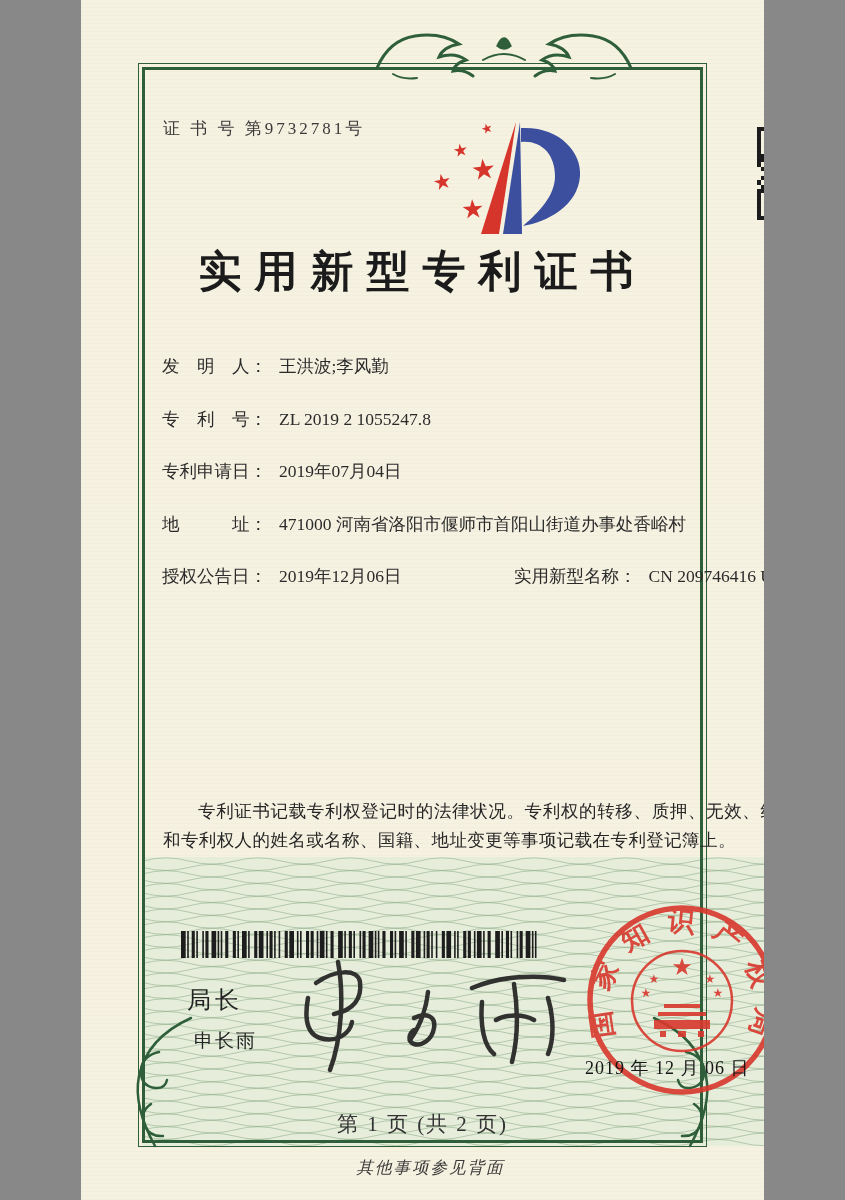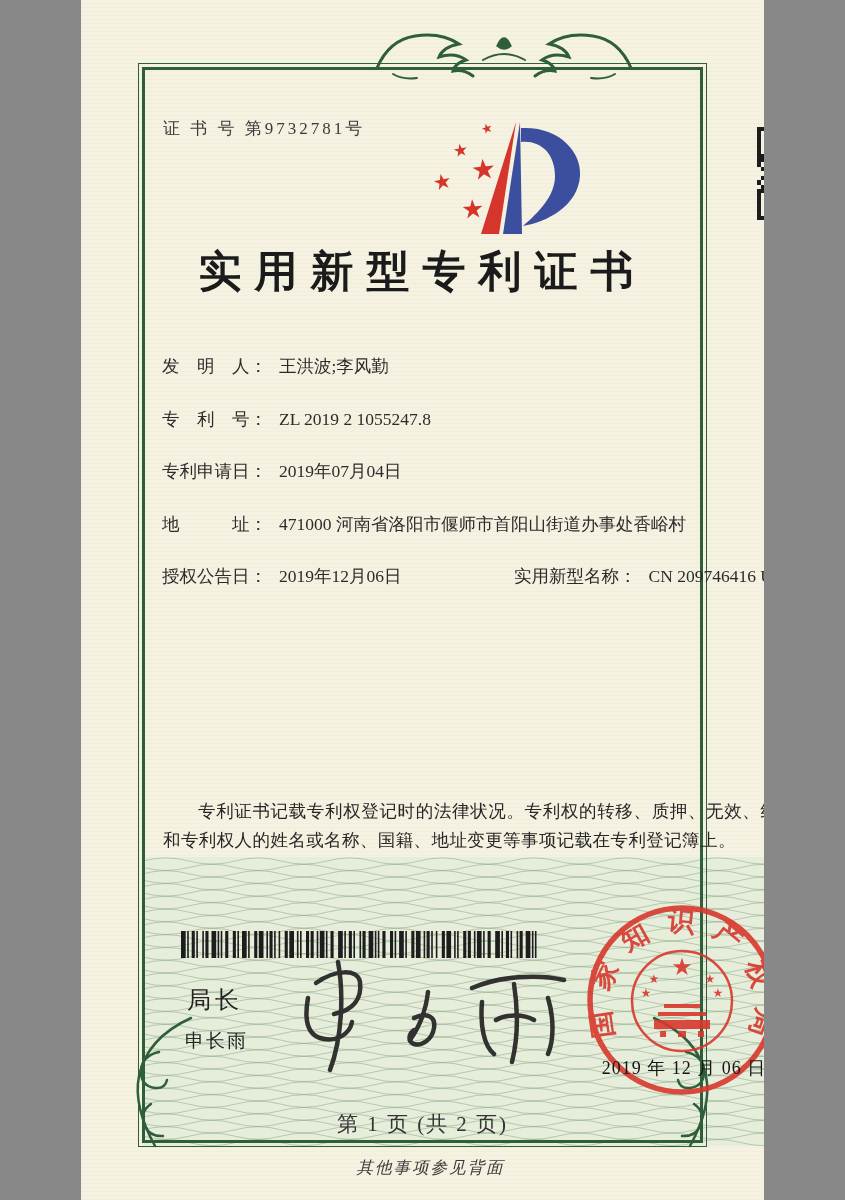--- a/index.html
+++ b/index.html
@@ -31,24 +31,24 @@
   .field-row{position:relative;line-height:28px;margin-bottom:24.5px;white-space:nowrap;}
   .flabel{color:#2b2b2b;}
   .fvalue{margin-left:12px;color:#2b2b2b;}
   .pair2{position:absolute;left:352px;top:0;}
   .para{position:absolute;left:82px;width:688px;z-index:4;font-size:17.5px;line-height:29px;
     text-indent:2em;letter-spacing:0.4px;color:#262626;text-align:justify;}
   .para1{top:711px;}
   .para2{top:797px;}
   .barcode{position:absolute;left:100px;top:931px;z-index:4;}
   .director-title{position:absolute;left:106px;top:984px;z-index:4;font-size:24px;letter-spacing:4px;color:#222;}
-  .director-name{position:absolute;left:104px;top:1028px;z-index:4;font-size:19px;letter-spacing:2px;color:#222;}
+  .director-name{position:absolute;left:113px;top:1028px;z-index:4;font-size:19px;letter-spacing:2px;color:#222;}
   .signature{position:absolute;left:205px;top:958px;z-index:4;}
   .seal{position:absolute;left:502px;top:901px;width:198px;height:198px;z-index:5;opacity:0.9;}
-  .seal-date{position:absolute;left:504px;top:1056px;width:198px;z-index:6;text-align:center;
+  .seal-date{position:absolute;left:504px;top:1056px;width:198px;z-index:6;
     font-size:18px;letter-spacing:1px;color:#151515;}
   .page-info{position:absolute;left:0;right:0;top:1110px;z-index:4;text-align:center;
     font-size:21px;letter-spacing:2px;color:#333;}
   .footer-note{position:absolute;left:16px;right:0;top:1157px;z-index:4;text-align:center;
     font-size:16.5px;font-style:italic;letter-spacing:2px;color:#3a3a3a;}
 </style>
 </head>
 <body>
 
 <div class="page">

